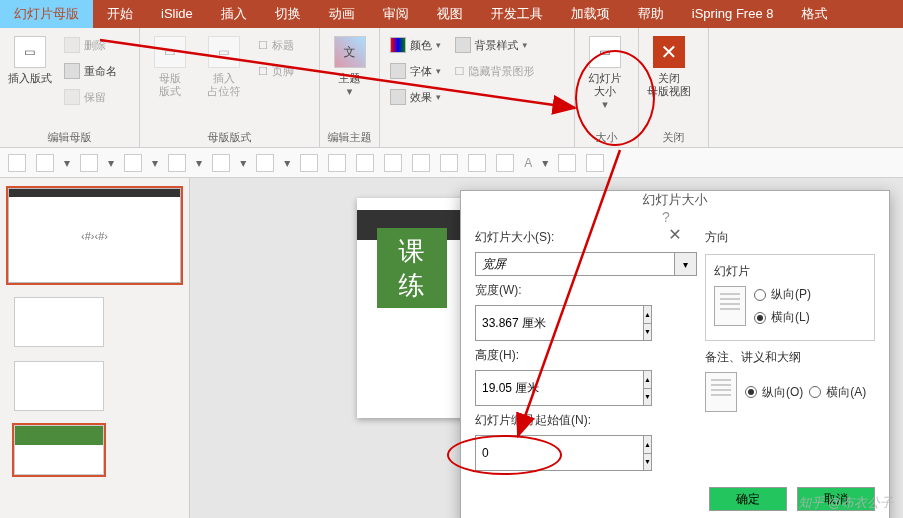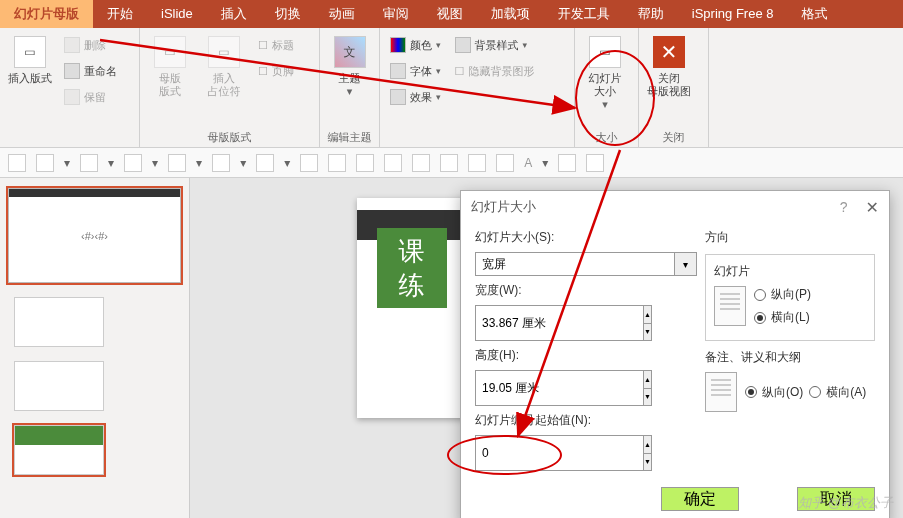--- a/index.html
+++ b/index.html
@@ -1,21 +1,21 @@
 <!DOCTYPE html>
 <html><head>
 <meta charset="utf-8">
 <style>
   * { box-sizing: border-box; margin: 0; padding: 0; font-family: "Microsoft YaHei", sans-serif; }
   body { width: 903px; height: 518px; background: #e6e6e6; overflow: hidden; position: relative; font-size: 12px; }
 
   
   .tabs { height: 28px; background: #b7472a; display: flex; align-items: center; color: #fff; }
   .tab { padding: 0 14px; height: 28px; line-height: 28px; font-size: 13px; cursor: pointer; }
-  .tab.active { background: #fdba74; color: #b7472a; font-weight: bold; }
+  .tab.active { background: #7dd3fc; color: #b7472a; }
 
   
   .ribbon { height: 120px; background: #f3f2f1; border-bottom: 1px solid #d0d0d0; display: flex; }
   .group { border-right: 1px solid #d0d0d0; display: flex; flex-direction: column; padding: 4px 6px 0 6px; }
   .group-body { flex: 1; display: flex; align-items: flex-start; gap: 6px; }
   .group-label { text-align: center; font-size: 11px; color: #666; padding: 2px 0; }
   .big-btn { display: flex; flex-direction: column; align-items: center; justify-content: flex-start; width: 48px; padding-top: 4px; color: #444; }
   .big-btn .ic { width: 32px; height: 32px; background: #fff; border: 1px solid #ccc; margin-bottom: 4px; display:flex;align-items:center;justify-content:center;}
   .big-btn span { font-size: 11px; text-align: center; line-height: 13px; }
   .disabled { opacity: 0.45; }
@@ -41,62 +41,62 @@
   .thumb .bar { position:absolute;top:0;left:0;right:0;height:8px;background:#333; }
   .thumb-sm { height:50px;width:90px;margin-left:6px;border:1px solid #ccc;background:#fff;position:relative; }
   .thumb-sm.sel { outline:2px solid #d35230; }
   .canvas { flex:1; position:relative; display:flex; justify-content:center; padding-top:20px; }
   .slide { width:380px;height:220px;background:#fff;box-shadow:0 2px 6px rgba(0,0,0,0.3);position:relative; }
   .slide .titlebar { position:absolute;top:12px;left:0;right:0;height:30px;background:#333; }
   .slide .greenbox { position:absolute;top:30px;left:20px;width:70px;height:80px;background:#4b8b3b;color:#fff;font-size:26px;display:flex;flex-direction:column;align-items:center;justify-content:center;line-height:34px; }
 
   
   .dialog { position:absolute; top:190px; left:460px; width:430px; background:#fff; border:1px solid #aaa; box-shadow:0 4px 14px rgba(0,0,0,0.3); }
-  .dlg-title { height:32px; display:flex; align-items:center; padding:0 10px; color:#555; font-size:13px; }
+  .dlg-title { height:32px; display:flex; align-items:center; padding:0 10px; color:#555; font-size:13px;flex-direction:column; }
   .dlg-title .sp { flex:1; }
   .dlg-title .q { color:#999; margin-right:18px; font-size:14px; }
   .dlg-title .x { color:#666; font-size:16px; }
   .dlg-body { display:flex; padding:6px 14px 8px 14px; gap:8px; }
   .col-l { flex:1; display:flex;flex-direction:column;gap:6px; }
   .col-r { width:170px; display:flex;flex-direction:column;gap:8px; }
   .lbl { font-size:12px; color:#333; }
   .combo { display:flex; }
-  .combo input { flex:1; height:24px; border:1px solid #999; padding:0 6px; font-size:12px; }
+  .combo input { flex:1; height:24px; border:1px solid #999; padding:0 6px; font-size:12px;font-style:italic; }
   .combo .cb { width:22px;height:24px;border:1px solid #999;border-left:none;background:#eee;display:flex;align-items:center;justify-content:center;font-size:10px; }
   .spin { display:flex; width:125px; }
   .spin input { flex:1; height:36px;border:1px solid #999;padding:0 6px;font-size:12px; }
   .spin .sb { width:16px;display:flex;flex-direction:column; }
   .spin .sb div { flex:1;border:1px solid #999;border-left:none;background:#eee;font-size:7px;display:flex;align-items:center;justify-content:center; }
   .spin .sb div:first-child { border-bottom:none; }
   .orient { border:1px solid #ccc; padding:8px; }
   .or-h { font-size:12px; margin-bottom:6px;color:#333; }
   .or-row { display:flex;align-items:center;gap:8px;margin-bottom:6px; }
   .or-ic { width:32px;height:40px;border:1px solid #aaa;background:#fafafa;display:flex;flex-direction:column;gap:3px;padding:6px 5px; }
   .or-ic div { height:2px;background:#ccc; }
   .radio { display:flex;align-items:center;gap:5px;font-size:12px;color:#333; }
   .radio .rc { width:12px;height:12px;border:1px solid #666;border-radius:50%;display:flex;align-items:center;justify-content:center; }
   .radio.on .rc::after { content:"";width:6px;height:6px;background:#333;border-radius:50%; }
   .dlg-foot { display:flex;justify-content:flex-end;gap:10px;padding:8px 14px 12px; }
-  .dlg-btn { width:78px;height:24px;border:1px solid #999;background:#bef264;font-size:16px;display:flex;align-items:center;justify-content:center;margin-left:48px; }
+  .dlg-btn { width:78px;height:24px;border:1px solid #999;background:#22c55e;font-size:12px;display:flex;align-items:center;justify-content:center; }
   .watermark { position:absolute;bottom:6px;right:10px;color:rgba(180,180,180,0.8);font-size:13px;font-style:italic; }
 </style>
 </head>
 <body>
 
 <div class="tabs">
   <div class="tab active">幻灯片母版</div>
   <div class="tab">开始</div>
   <div class="tab">iSlide</div>
   <div class="tab">插入</div>
   <div class="tab">切换</div>
   <div class="tab">动画</div>
   <div class="tab">审阅</div>
   <div class="tab">视图</div>
+  <div class="tab">开发工具</div>
   <div class="tab">加载项</div>
-  <div class="tab">开发工具</div>
   <div class="tab">帮助</div>
   <div class="tab">iSpring Free 8</div>
   <div class="tab">格式</div>
 </div>
 
 <div class="ribbon">
   <div class="group" style="width:140px">
     <div class="group-body">
       <div class="big-btn">
         <div class="ic">▭</div>
@@ -110,20 +110,21 @@
         <div class="mini-btn">
             <div class="mi"></div>
             <span>重命名</span>
           </div>
         <div class="mini-btn disabled">
             <div class="mi"></div>
             <span>保留</span>
           </div>
       </div>
     </div>
+    <div class="group-label">编辑母版</div>
   </div>
 
   <div class="group" style="width:180px">
     <div class="group-body">
       <div class="big-btn disabled">
         <div class="ic">▭</div>
         <span style="white-space:pre-line">母版
 版式</span>
       </div>
       <div class="big-btn disabled">

